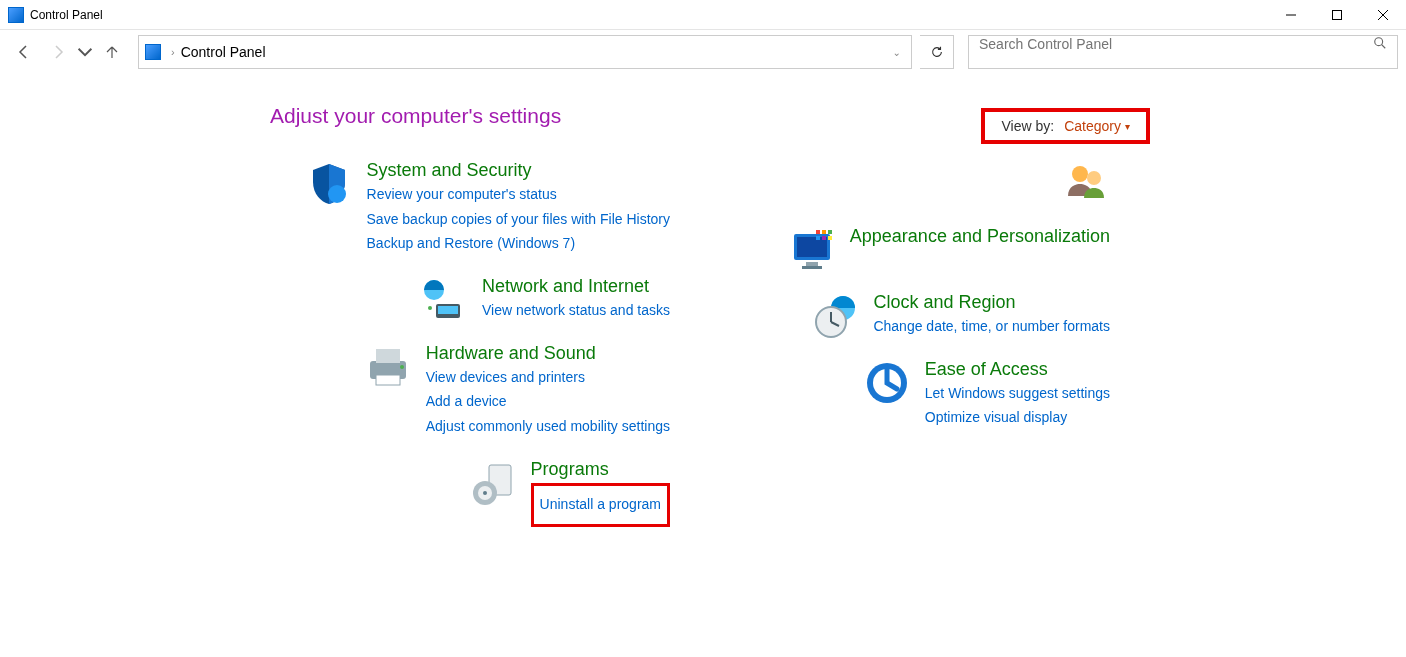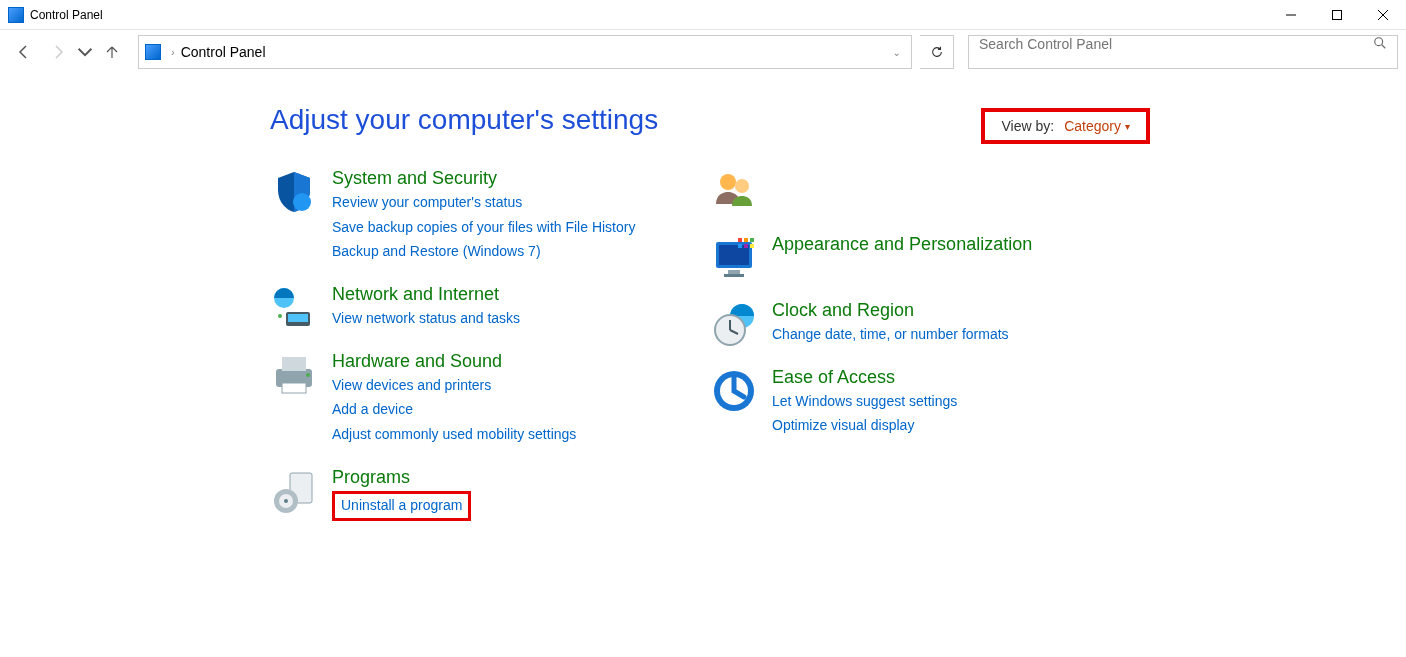--- a/index.html
+++ b/index.html
@@ -116,22 +116,22 @@
     }
     .search-icon {
       color: #666;
     }
     .content {
       display: flex;
       padding: 30px 0 0 270px;
       gap: 0;
     }
     .page-heading {
-      color: #1d4ed8;
-      font-size: 28px;
+      color: #a21caf;
+      font-size: 21px;
       font-weight: 400;
       margin-bottom: 32px;
     }
     .viewby-container {
       position: absolute;
       right: 256px;
       top: 108px;
       display: flex;
       align-items: center;
       gap: 10px;
@@ -156,20 +156,21 @@
     }
     .columns {
       display: flex;
       gap: 40px;
     }
     .column { width: 400px; }
     .cat {
       display: flex;
       gap: 14px;
       margin-bottom: 18px;
+      justify-content: flex-end;
     }
     .cat-icon {
       width: 48px;
       height: 48px;
       flex-shrink: 0;
     }
     .cat-body {
       display: flex;
       flex-direction: column;
     }
@@ -181,21 +182,21 @@
     }
     .cat-link {
       color: #0066cc;
       font-size: 14px;
       margin-bottom: 3px;
       cursor: pointer;
       line-height: 1.55;
     }
     .highlighted-link {
       border: 3px solid #e60000;
-      padding: 1px 6px;
+      padding: 8px 6px;
       display: inline-block;
       width: fit-content;
     }
     .shield-inline {
       display: inline-block;
       width: 14px;
       height: 14px;
       vertical-align: -2px;
       margin-right: 2px;
     }

